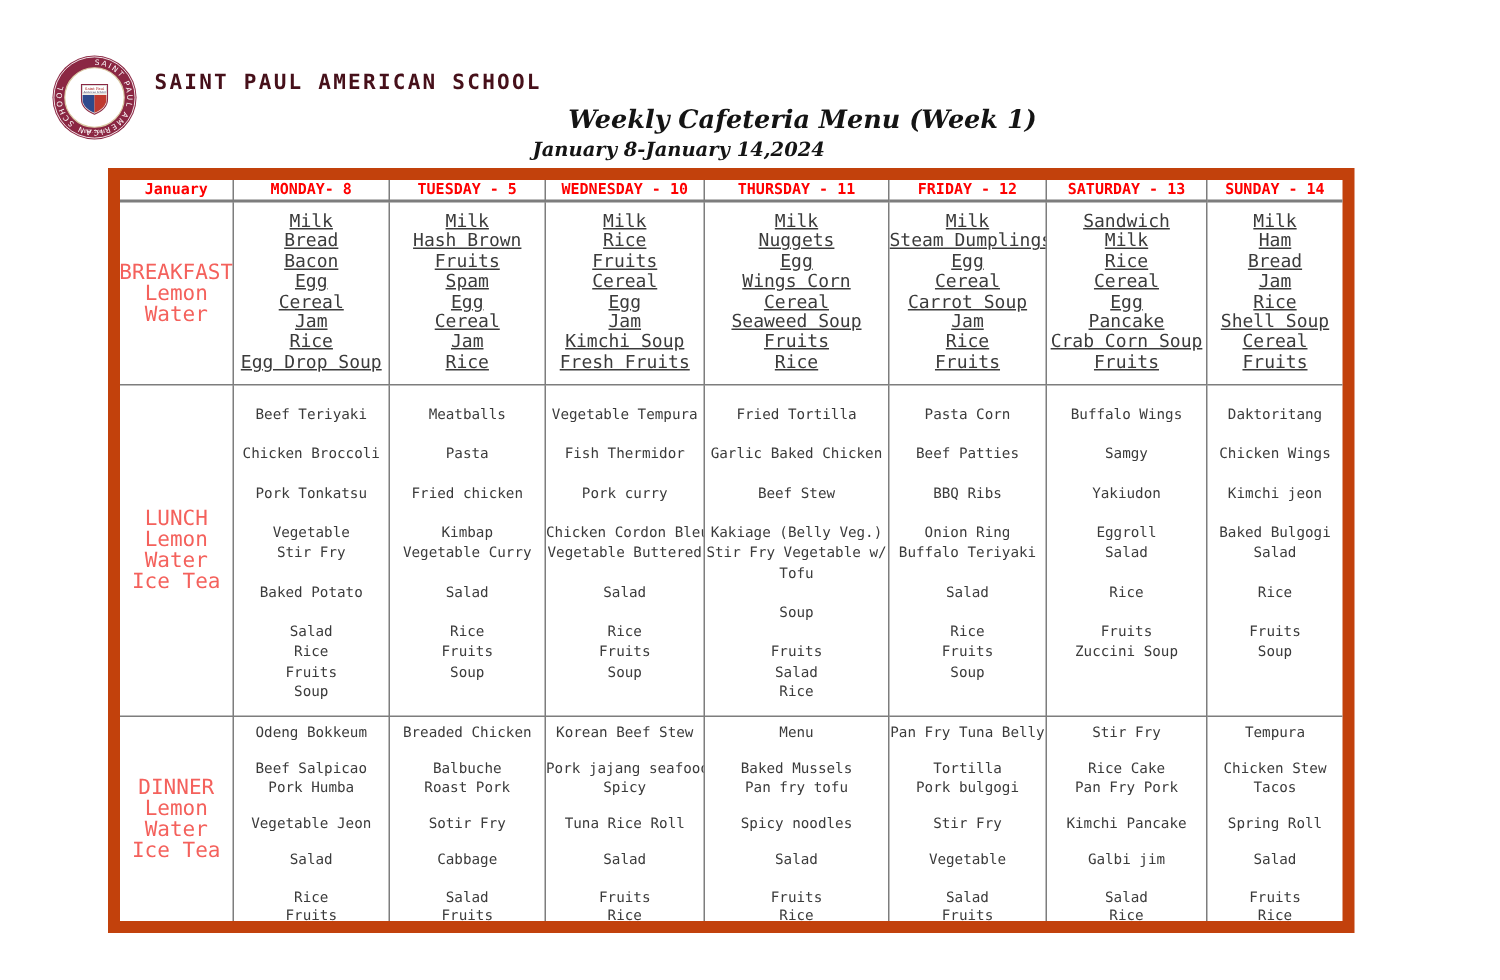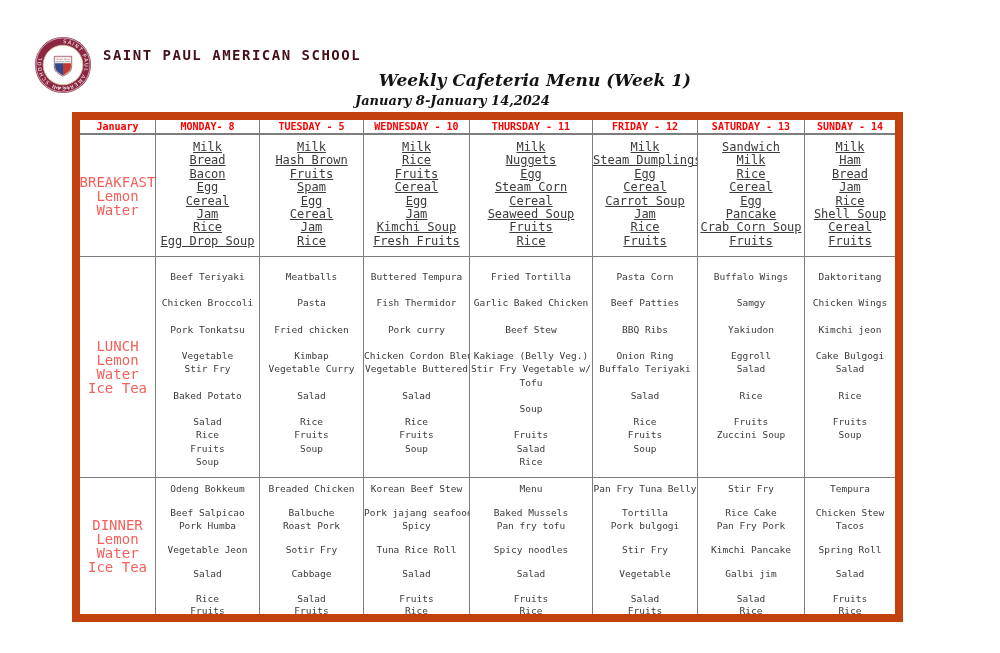--- a/index.html
+++ b/index.html
@@ -112,21 +112,21 @@
         <div class="line">Cereal</div>
         <div class="line">Egg</div>
         <div class="line">Jam</div>
         <div class="line">Kimchi Soup</div>
         <div class="line">Fresh Fruits</div>
       </div>
       <div class="cell mcell r0">
         <div class="line">Milk</div>
         <div class="line">Nuggets</div>
         <div class="line">Egg</div>
-        <div class="line">Steam Corn</div>
+        <div class="line">Wings Corn</div>
         <div class="line">Cereal</div>
         <div class="line">Seaweed Soup</div>
         <div class="line">Fruits</div>
         <div class="line">Rice</div>
       </div>
       <div class="cell mcell r0">
         <div class="line">Milk</div>
         <div class="line">Steam Dumplings</div>
         <div class="line">Egg</div>
         <div class="line">Cereal</div>
@@ -187,21 +187,21 @@
         <div class="line">Kimbap</div>
         <div class="line">Vegetable Curry</div>
         <div class="line">&nbsp;</div>
         <div class="line">Salad</div>
         <div class="line">&nbsp;</div>
         <div class="line">Rice</div>
         <div class="line">Fruits</div>
         <div class="line">Soup</div>
       </div>
       <div class="cell mcell r1">
-        <div class="line">Buttered Tempura</div>
+        <div class="line">Vegetable Tempura</div>
         <div class="line">&nbsp;</div>
         <div class="line">Fish Thermidor</div>
         <div class="line">&nbsp;</div>
         <div class="line">Pork curry</div>
         <div class="line">&nbsp;</div>
         <div class="line">Chicken Cordon Bleu</div>
         <div class="line">Vegetable Buttered</div>
         <div class="line">&nbsp;</div>
         <div class="line">Salad</div>
         <div class="line">&nbsp;</div>
@@ -257,21 +257,21 @@
         <div class="line">Fruits</div>
         <div class="line">Zuccini Soup</div>
       </div>
       <div class="cell mcell r1 last">
         <div class="line">Daktoritang</div>
         <div class="line">&nbsp;</div>
         <div class="line">Chicken Wings</div>
         <div class="line">&nbsp;</div>
         <div class="line">Kimchi jeon</div>
         <div class="line">&nbsp;</div>
-        <div class="line">Cake Bulgogi</div>
+        <div class="line">Baked Bulgogi</div>
         <div class="line">Salad</div>
         <div class="line">&nbsp;</div>
         <div class="line">Rice</div>
         <div class="line">&nbsp;</div>
         <div class="line">Fruits</div>
         <div class="line">Soup</div>
       </div>
       <div class="cell mlabel r2 bottom">
         <div>DINNER</div>
         <div>Lemon Water</div>

